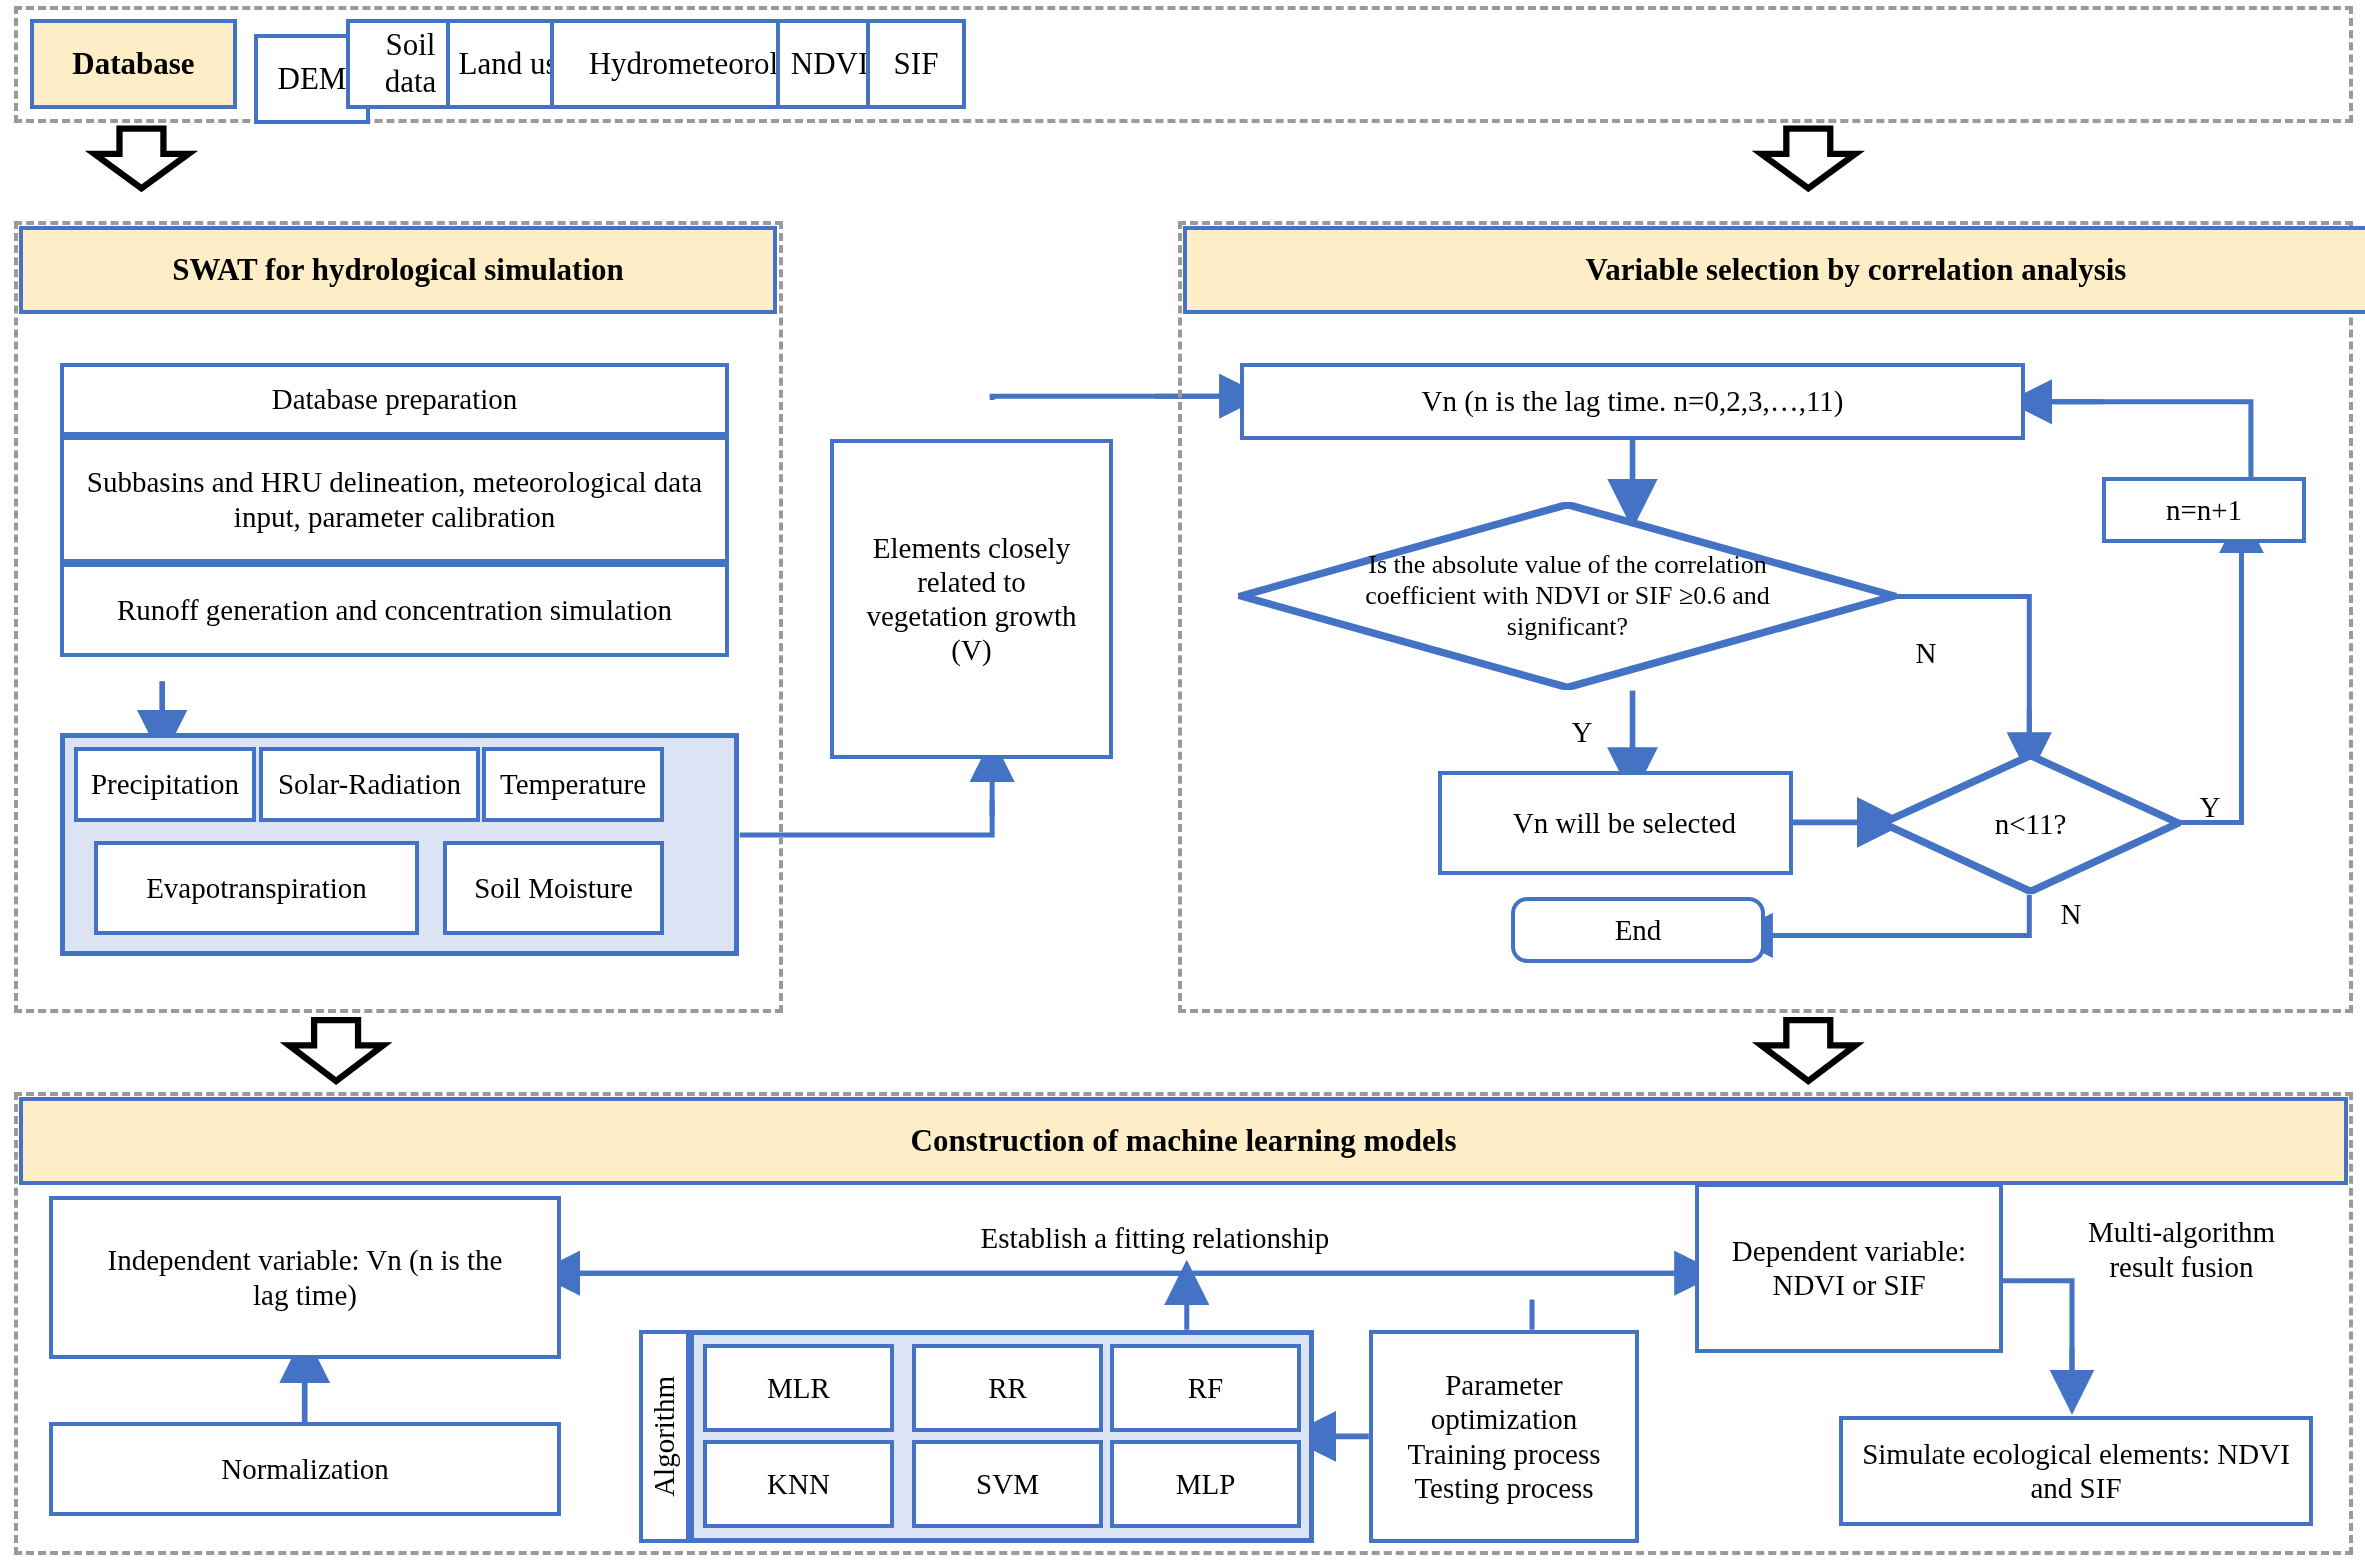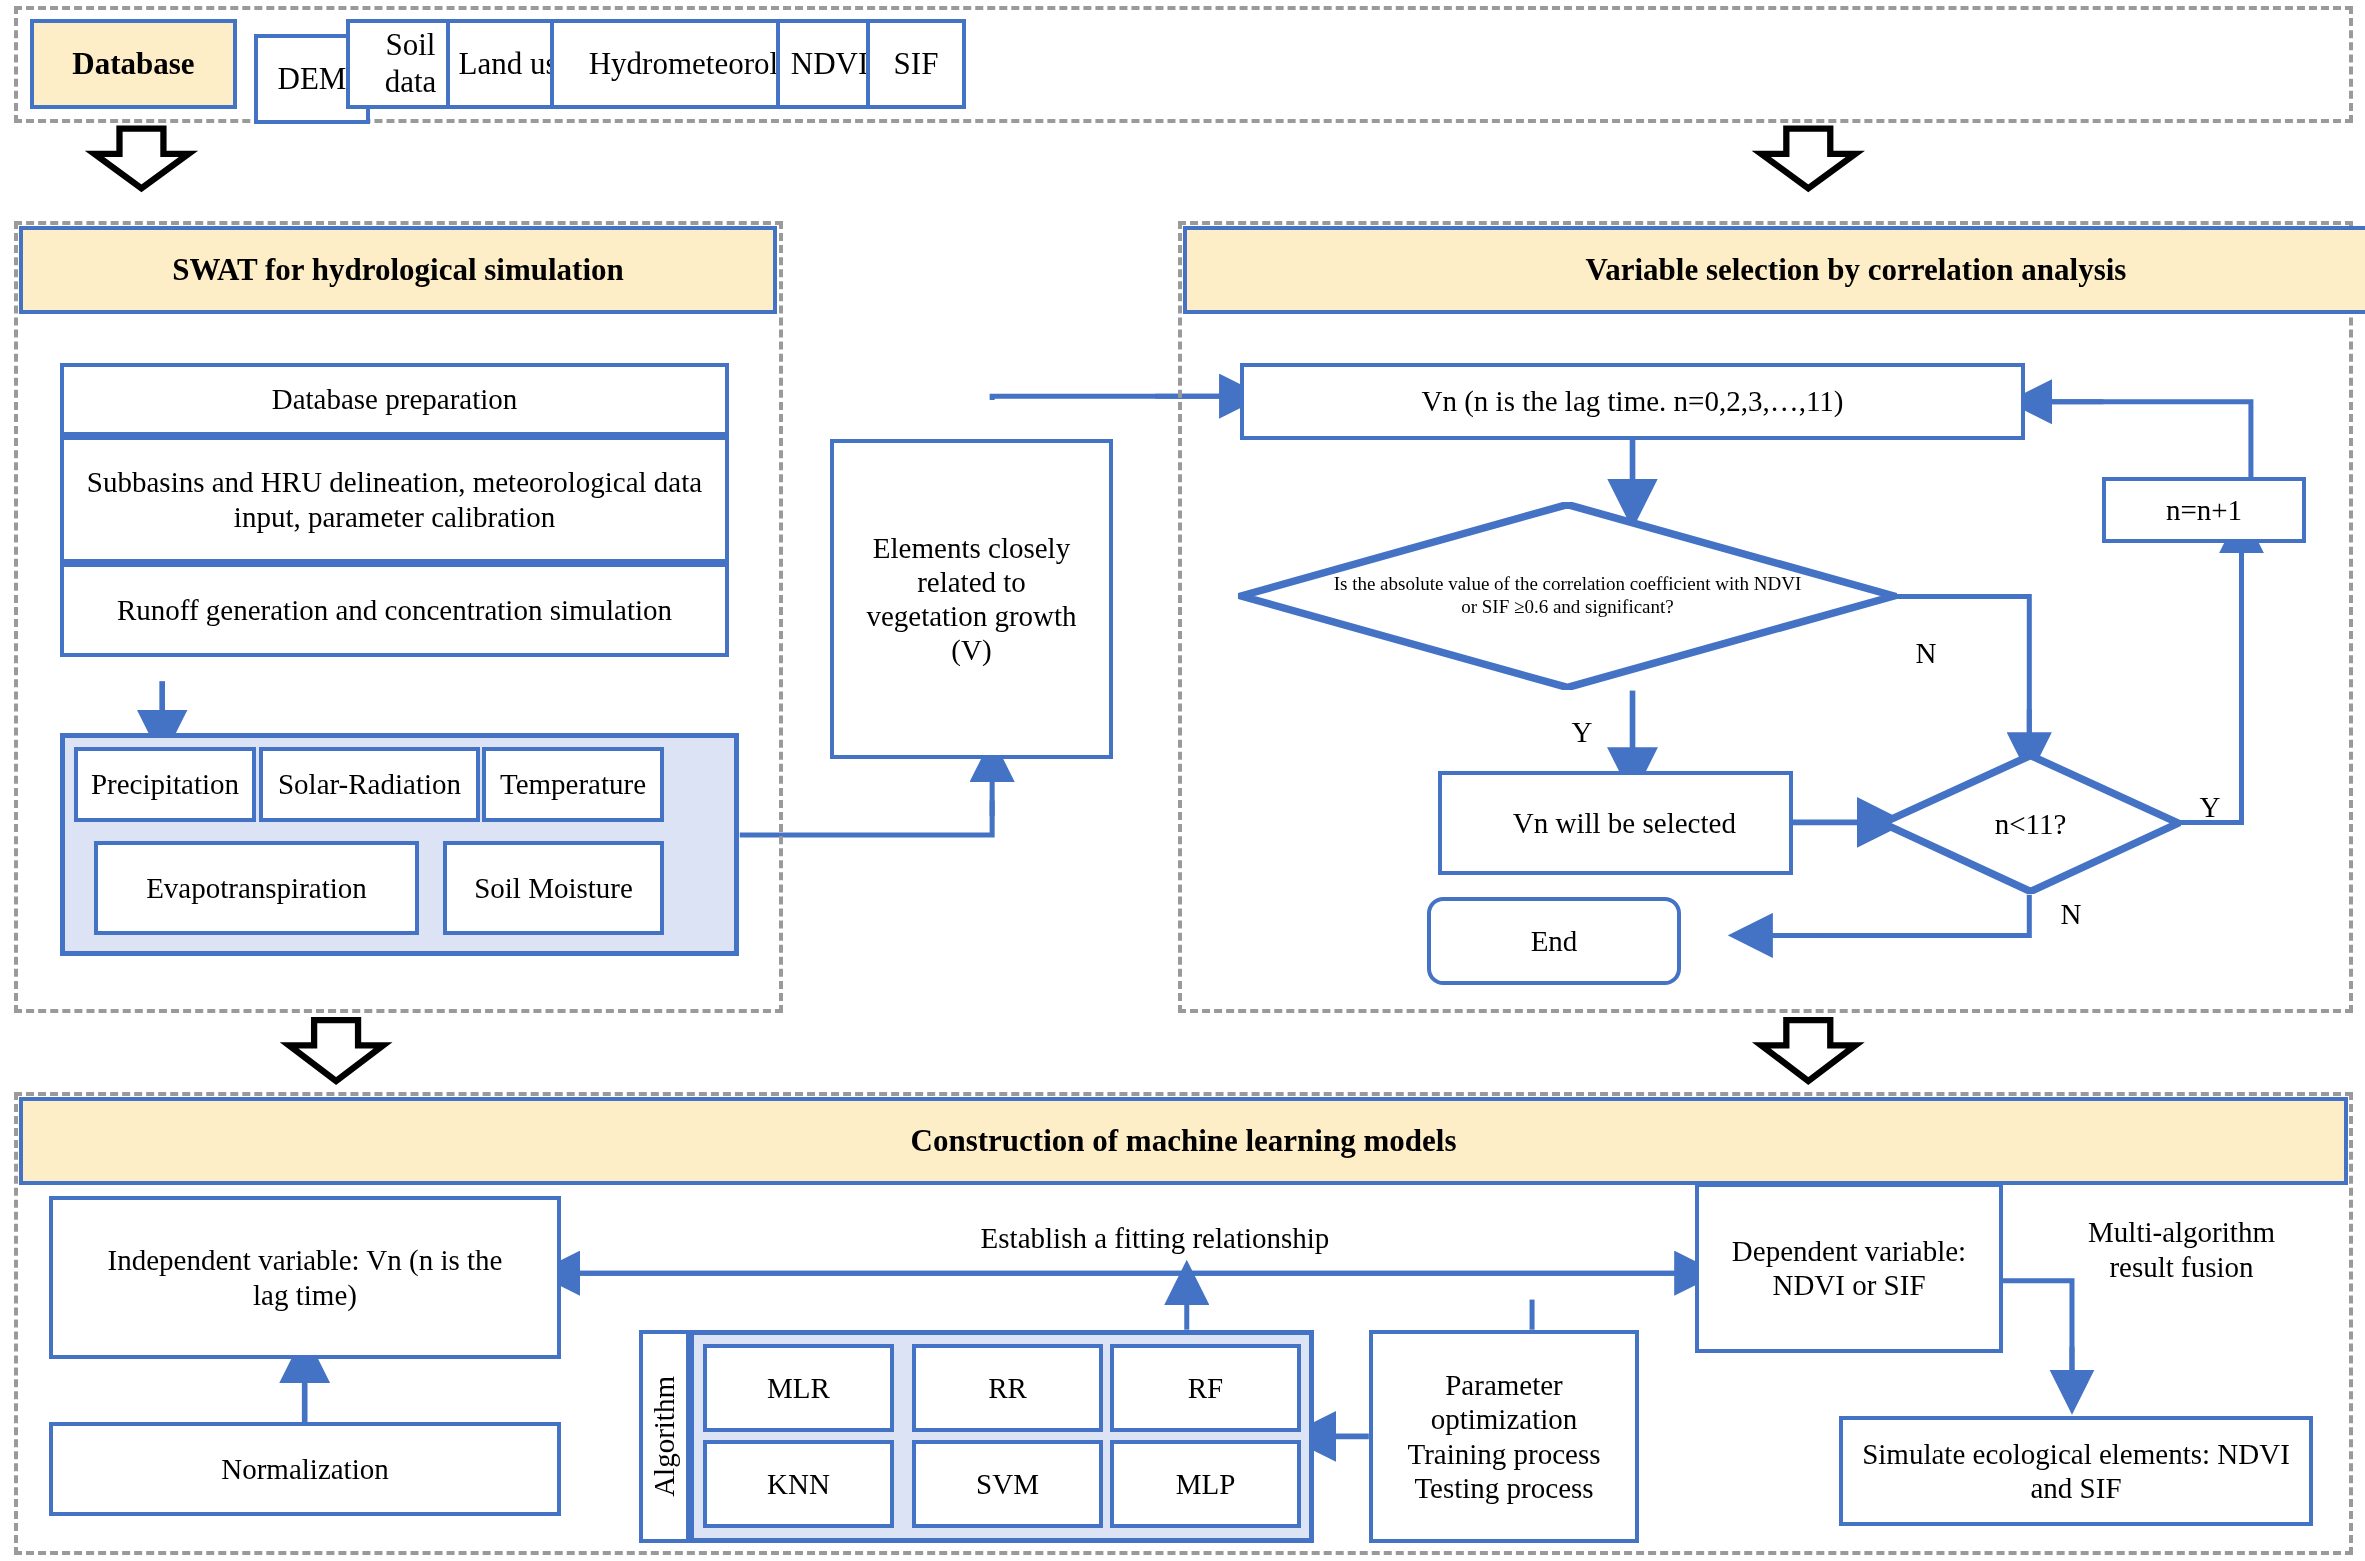--- a/index.html
+++ b/index.html
@@ -91,21 +91,21 @@
     left: 14%;
     top: 50%;
     transform: translateY(-50%);
     width: 72%;
     text-align: center;
     line-height: 1.2;
     color: #000;
   }
   .fs-big   { font-size: 29px; }
   .fs-hdr   { font-size: 31px; }
-  .fs-sm    { font-size: 19px; }
+  .fs-sm    { font-size: 26px; }
 </style>
 </head>
 <body>
 
 <div id="canvas">
 
   <svg class="conn" viewBox="0 0 3768 2488">
     <defs>
       <marker id="arrB" markerWidth="9" markerHeight="9" refX="4.2" refY="4.5" orient="auto">
         <path d="M0,0 L9,4.5 L0,9 z" fill="#4472c4"></path>
@@ -227,21 +227,21 @@
       <polygon points="240,4 476,112 240,221 4,112" fill="#ffffff" stroke="#4472c4" stroke-width="12"></polygon>
     </svg>
     <div class="dtext fs-big">n&lt;11?</div>
   </div>
 
   <div class="freetext fs-big" style="left:2191px; top:788px; width:38px; height:38px;">Y</div>
   <div class="freetext fs-big" style="left:2052px; top:895px; width:38px; height:38px;">N</div>
 
   <div class="node fs-big" style="left:2102px; top:477px; width:204px; height:66px;">n=n+1</div>
 
-  <div class="node rounded fs-big" style="left:1427px; top:897px; width:254px; height:88px;">End</div>
+  <div class="node rounded fs-big" style="left:1511px; top:897px; width:254px; height:66px;">End</div>
 
   <div class="dashed-group" style="left:14px; top:1092px; width:2339px; height:463px;"></div>
 
   <div class="node hdr fs-hdr" style="left:19px; top:1097px; width:2329px; height:88px;">Construction of machine learning models</div>
 
   <div class="node fs-big" style="left:49px; top:1196px; width:512px; height:163px; padding:0 44px;">Independent variable: Vn (n is the lag time)</div>
 
   <div class="node fs-big" style="left:49px; top:1422px; width:512px; height:94px;">Normalization</div>
 
   <div class="freetext fs-big" style="left:926px; top:1218px; width:458px; height:40px;">Establish a fitting relationship</div>

